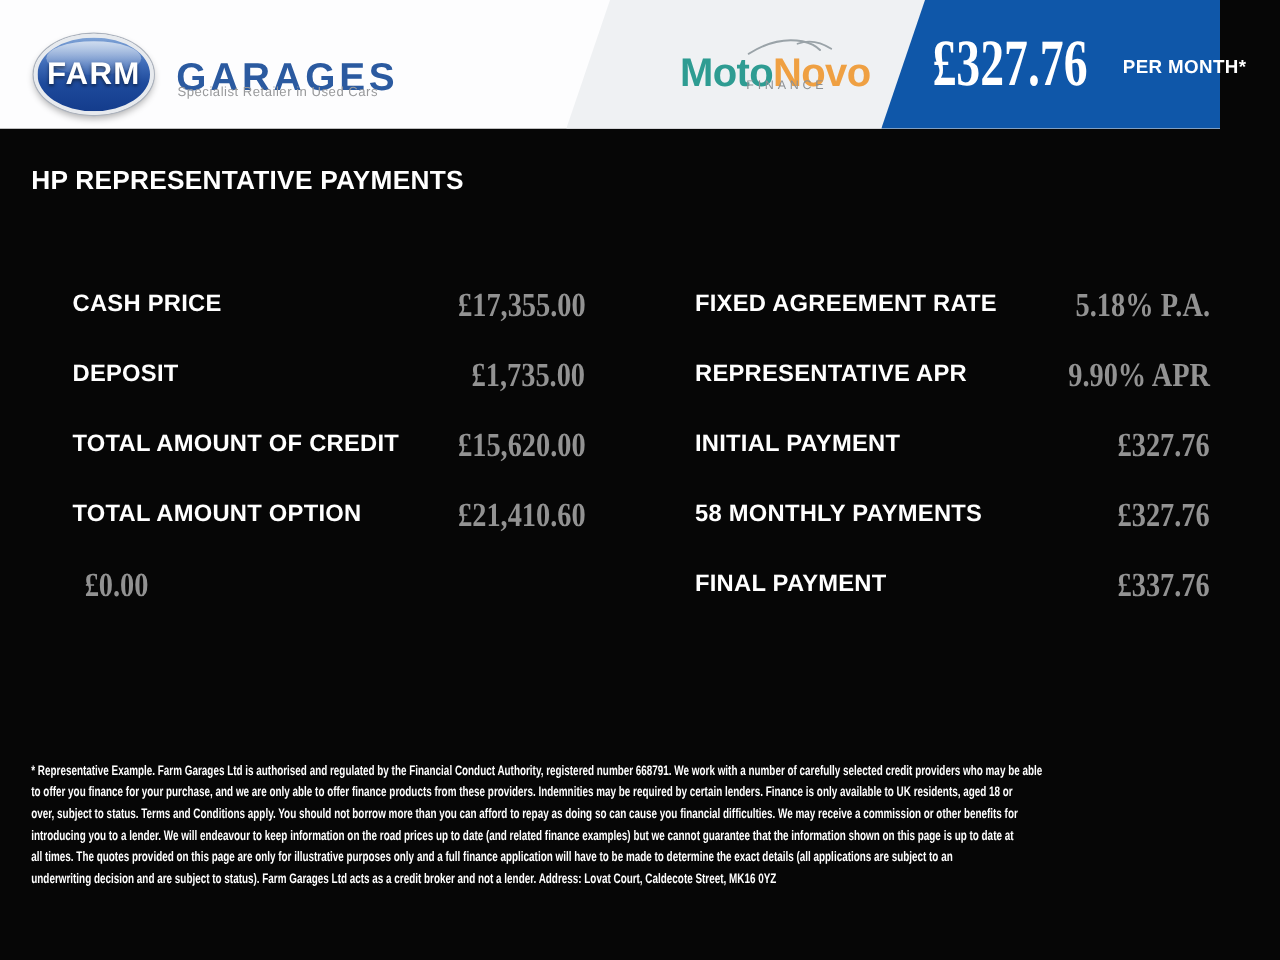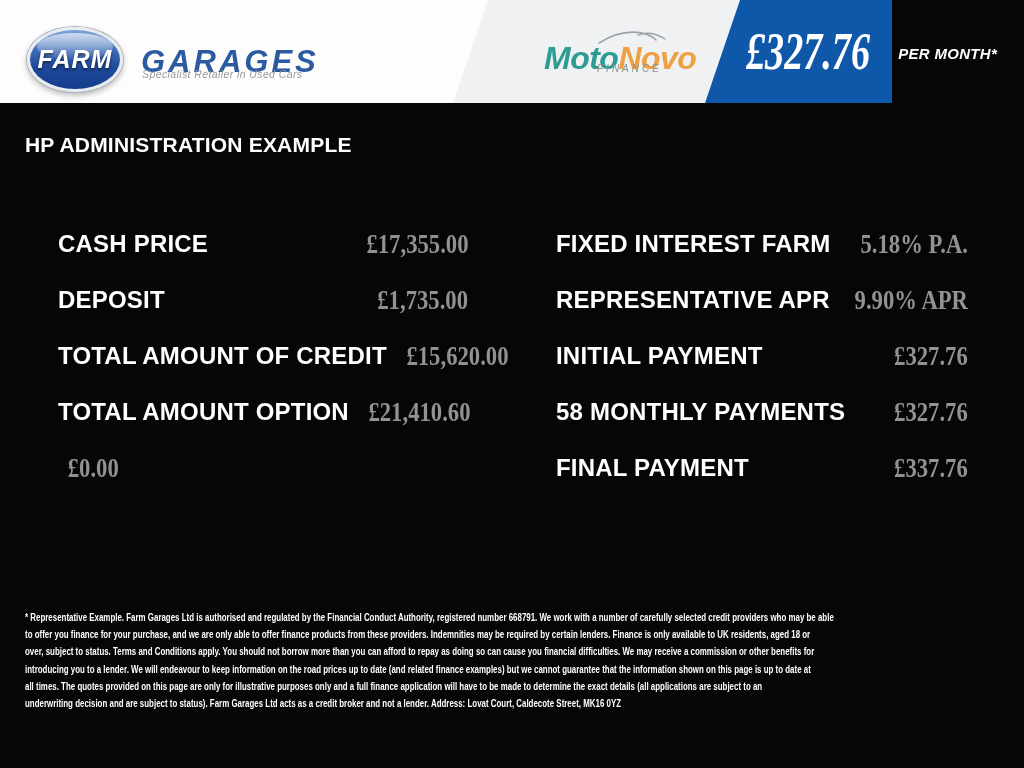--- a/index.html
+++ b/index.html
@@ -1,19 +1,19 @@
 <!DOCTYPE html>
 <html><head>
 <meta charset="utf-8">
 <style>
   html,body{margin:0;padding:0;background:#222;}
   .page{position:relative;width:1024px;height:768px;overflow:hidden;background:#060606;
         font-family:"Liberation Sans",sans-serif;}
   
-  .header{position:absolute;top:0;left:0;width:892px;height:103px;background:#fdfdfe;font-style:italic;}
+  .header{position:absolute;top:0;left:0;width:976px;height:103px;background:#fdfdfe;}
   .band{position:absolute;inset:0;}
   .band-gray{background:#eff1f3;clip-path:polygon(488px 0,1024px 0,1024px 103px,453px 103px);}
   .band-blue{background:#0f57a9;clip-path:polygon(740px 0,1024px 0,1024px 103px,705px 103px);}
   
   .oval{position:absolute;left:27px;top:27px;width:96px;height:65px;border-radius:50%;
         background:linear-gradient(180deg,#7fa3d6 0%,#3f6cb8 35%,#1e4a9c 62%,#143c8c 100%);
         border:3px solid #e7eaee;box-shadow:0 0 0 1px #aab1bc,0 3px 6px rgba(0,0,0,.3);
         display:flex;align-items:center;justify-content:center;box-sizing:border-box;}
   .oval::after{content:"";position:absolute;left:8%;right:8%;top:5%;height:46%;border-radius:50%;
         background:linear-gradient(180deg,rgba(255,255,255,.65),rgba(255,255,255,.04));z-index:1;}
@@ -31,21 +31,21 @@
   .price-amount{font-family:"Liberation Serif",serif;font-weight:700;font-size:53px;line-height:1;color:#fff;
         display:inline-block;transform:scaleX(.72);transform-origin:0 50%;white-space:nowrap;}
   .price-per{font-weight:700;font-size:15px;letter-spacing:.3px;color:#fff;margin-left:-20px;margin-top:4px;white-space:nowrap;}
   
   .title{position:absolute;left:25px;top:133px;margin:0;font-weight:700;font-size:21px;letter-spacing:.2px;color:#fff;}
   .cols{position:absolute;top:216px;left:0;width:1024px;}
   .col{position:absolute;top:0;}
   .col-left{left:58px;width:410px;}
   .col-right{left:556px;width:412px;}
   .row{height:56px;display:flex;justify-content:space-between;align-items:center;}
-  .lbl{font-weight:700;font-size:24px;letter-spacing:.2px;color:#fff;white-space:nowrap;}
+  .lbl{font-weight:700;font-size:19px;letter-spacing:.2px;color:#fff;white-space:nowrap;}
   .val{font-family:"Liberation Serif",serif;font-weight:700;font-size:27px;color:#929292;
        transform:scaleX(.84);transform-origin:100% 50%;white-space:nowrap;}
   
   .footer{position:absolute;left:25px;top:609px;}
   .fline{font-weight:700;font-size:11px;line-height:17.2px;color:#fff;white-space:nowrap;
          transform:scaleX(.72);transform-origin:0 50%;}
 </style>
 </head>
 <body>
 
@@ -73,21 +73,21 @@
       </div>
       <div class="mn-finance">FINANCE</div>
     </div>
 
     <div class="price">
       <span class="price-amount">£327.76</span>
       <span class="price-per">PER MONTH*</span>
     </div>
   </div>
 
-  <h1 class="title">HP ADMINISTRATION EXAMPLE</h1>
+  <h1 class="title">HP REPRESENTATIVE PAYMENTS</h1>
 
   <div class="cols">
     <div class="col col-left">
       <div class="row">
         <span class="lbl">CASH PRICE</span>
         <span class="val">£17,355.00</span>
       </div>
       <div class="row">
         <span class="lbl">DEPOSIT</span>
         <span class="val">£1,735.00</span>
@@ -100,21 +100,21 @@
         <span class="lbl">TOTAL AMOUNT OPTION</span>
         <span class="val">£21,410.60</span>
       </div>
       <div class="row">
         <span class="val">£0.00</span>
       </div>
     </div>
 
     <div class="col col-right">
       <div class="row">
-        <span class="lbl">FIXED INTEREST FARM</span>
+        <span class="lbl">FIXED AGREEMENT RATE</span>
         <span class="val">5.18% P.A.</span>
       </div>
       <div class="row">
         <span class="lbl">REPRESENTATIVE APR</span>
         <span class="val">9.90% APR</span>
       </div>
       <div class="row">
         <span class="lbl">INITIAL PAYMENT</span>
         <span class="val">£327.76</span>
       </div>

